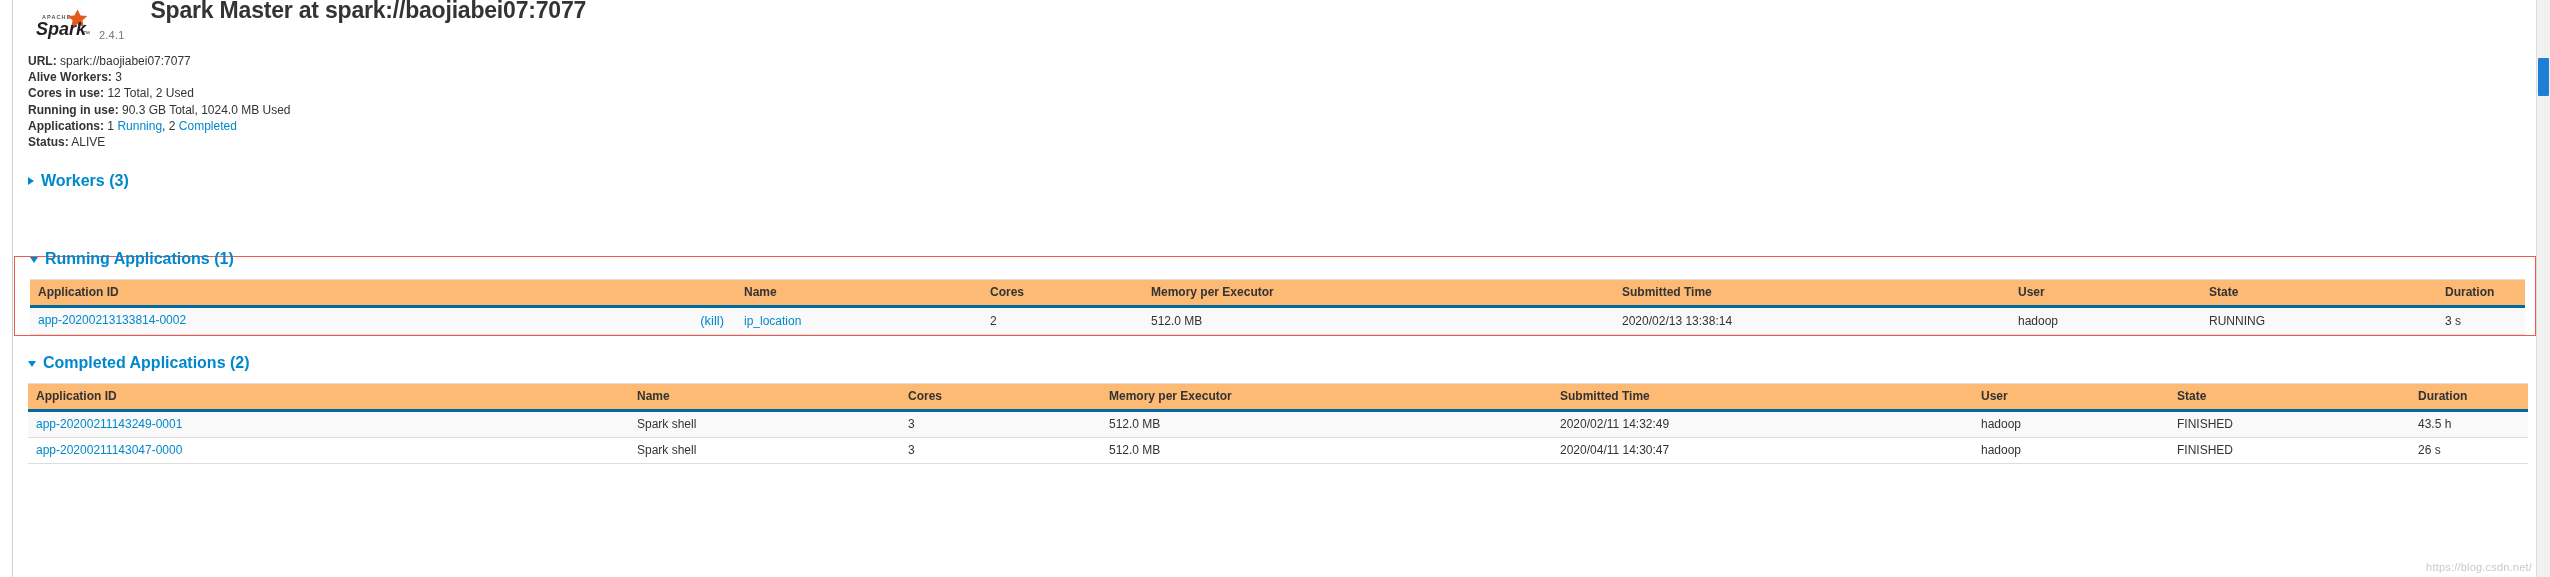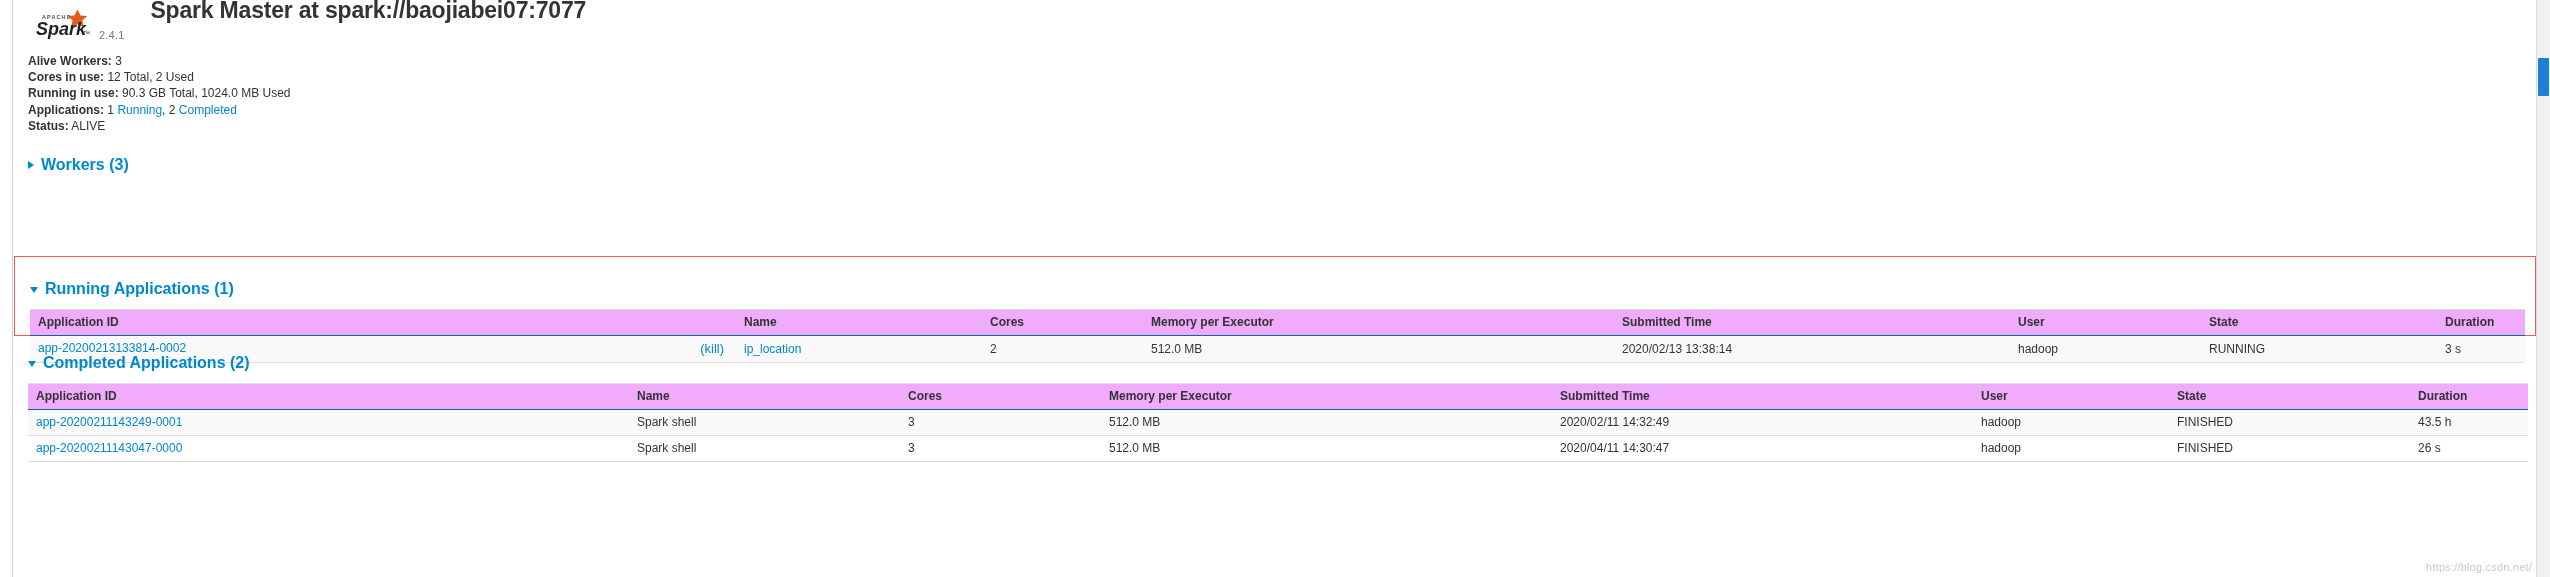--- a/index.html
+++ b/index.html
@@ -110,43 +110,43 @@
     width: 2522px;
     height: 80px;
     border: 1.5px solid #ee5a52;
     box-sizing: border-box;
     pointer-events: none;
   }
 
   #running-section {
     position: absolute;
     left: 30px;
-    top: 280px;
+    top: 250px;
     width: 2495px;
   }
   #completed-section {
     position: absolute;
     left: 28px;
     top: 354px;
     width: 2500px;
   }
   .table-wrap { margin-top: 11px; }
 
   table.spark-table {
     border-collapse: collapse;
     width: 100%;
     font-size: 12px;
     background: #ffffff;
   }
   table.spark-table thead th {
     text-align: left;
     font-weight: bold;
     color: #333333;
-    background: #f0abfc;
-    border-bottom: 1px solid #0369a1;
+    background: #fdba74;
+    border-bottom: 3px solid #0369a1;
     border-top: 1px solid #dddddd;
     padding: 5px 8px 6px 8px;
     white-space: nowrap;
   }
   table.spark-table tbody td {
     padding: 5px 8px 6px 8px;
     border-bottom: 1px solid #dddddd;
     color: #333333;
     white-space: nowrap;
     vertical-align: middle;
@@ -231,20 +231,24 @@
         <text x="8" y="27" font-family="Liberation Sans, sans-serif" font-size="18" font-weight="bold" font-style="italic" fill="#231f20">Spark</text>
         <text x="55" y="28" font-family="Liberation Sans, sans-serif" font-size="7" fill="#231f20">™</text>
       </svg>
     </div>
     <div class="version">2.4.1</div>
     <div class="page-title">Spark Master at spark://baojiabei07:7077</div>
   </div>
 
   <div class="summary">
 
+    <div class="row">
+      <span class="lbl">URL:</span>
+      <span class="val">spark://baojiabei07:7077</span>
+    </div>
 
     <div class="row">
       <span class="lbl">Alive Workers:</span>
       <span class="val">3</span>
     </div>
 
     <div class="row">
       <span class="lbl">Cores in use:</span>
       <span class="val">12 Total, 2 Used</span>
     </div>

